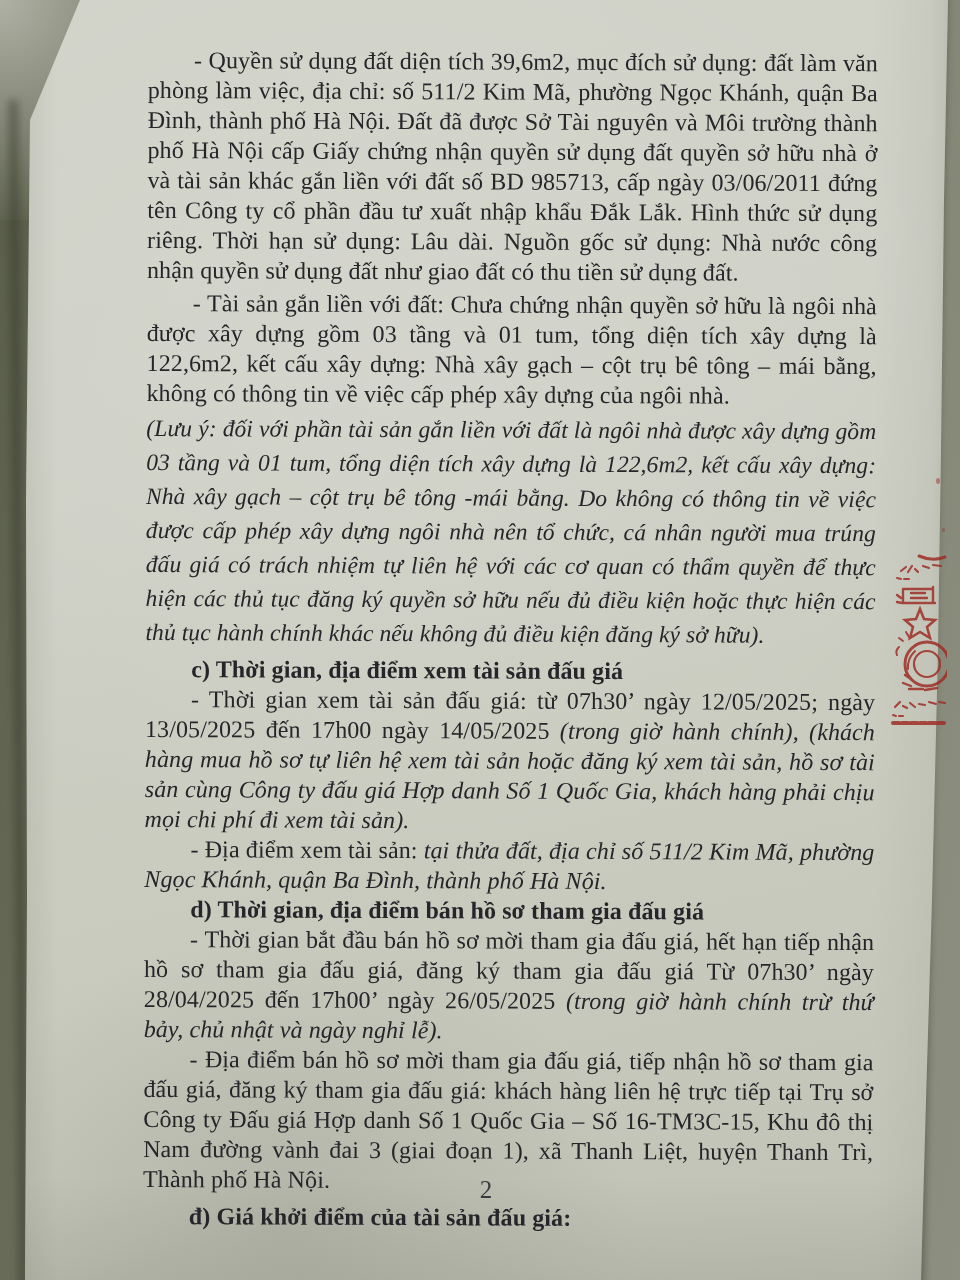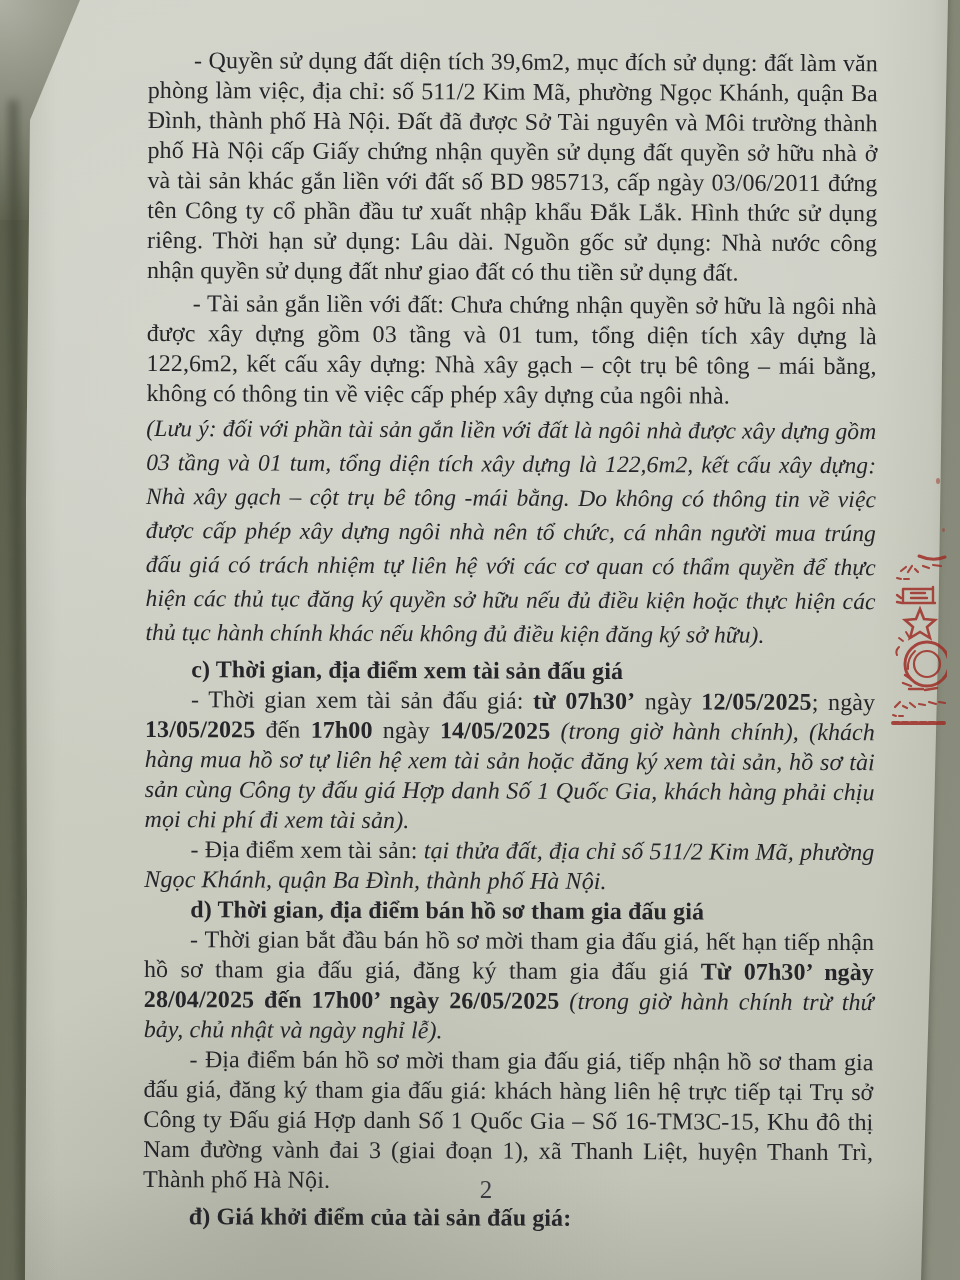--- a/index.html
+++ b/index.html
@@ -62,21 +62,21 @@
   .para {
     margin: 0; padding: 0;
     text-align: justify;
     font-size: 24px; line-height: 30px;
     color: #26262a;
     letter-spacing: .1px;
   }
   .para.indent { text-indent: 46px; }
   .para.heading { font-weight: bold; }
   .para.note { font-style: italic; font-size: 23.5px; line-height: 34px; }
-  .para .b { font-weight: bold; }
+  .para .b { font-weight: normal; }
   .para .i { font-style: italic; }
   .m-sm { margin-top: 3px; }
   .m-md { margin-top: 5px; }
   .m-lg { margin-top: 7px; }
   .page-number {
     position: absolute; left: 25px; top: 1176px; width: 922px;
     text-align: center; font-size: 25px; color: #3a3a40;
   }
   
   .stamp {

